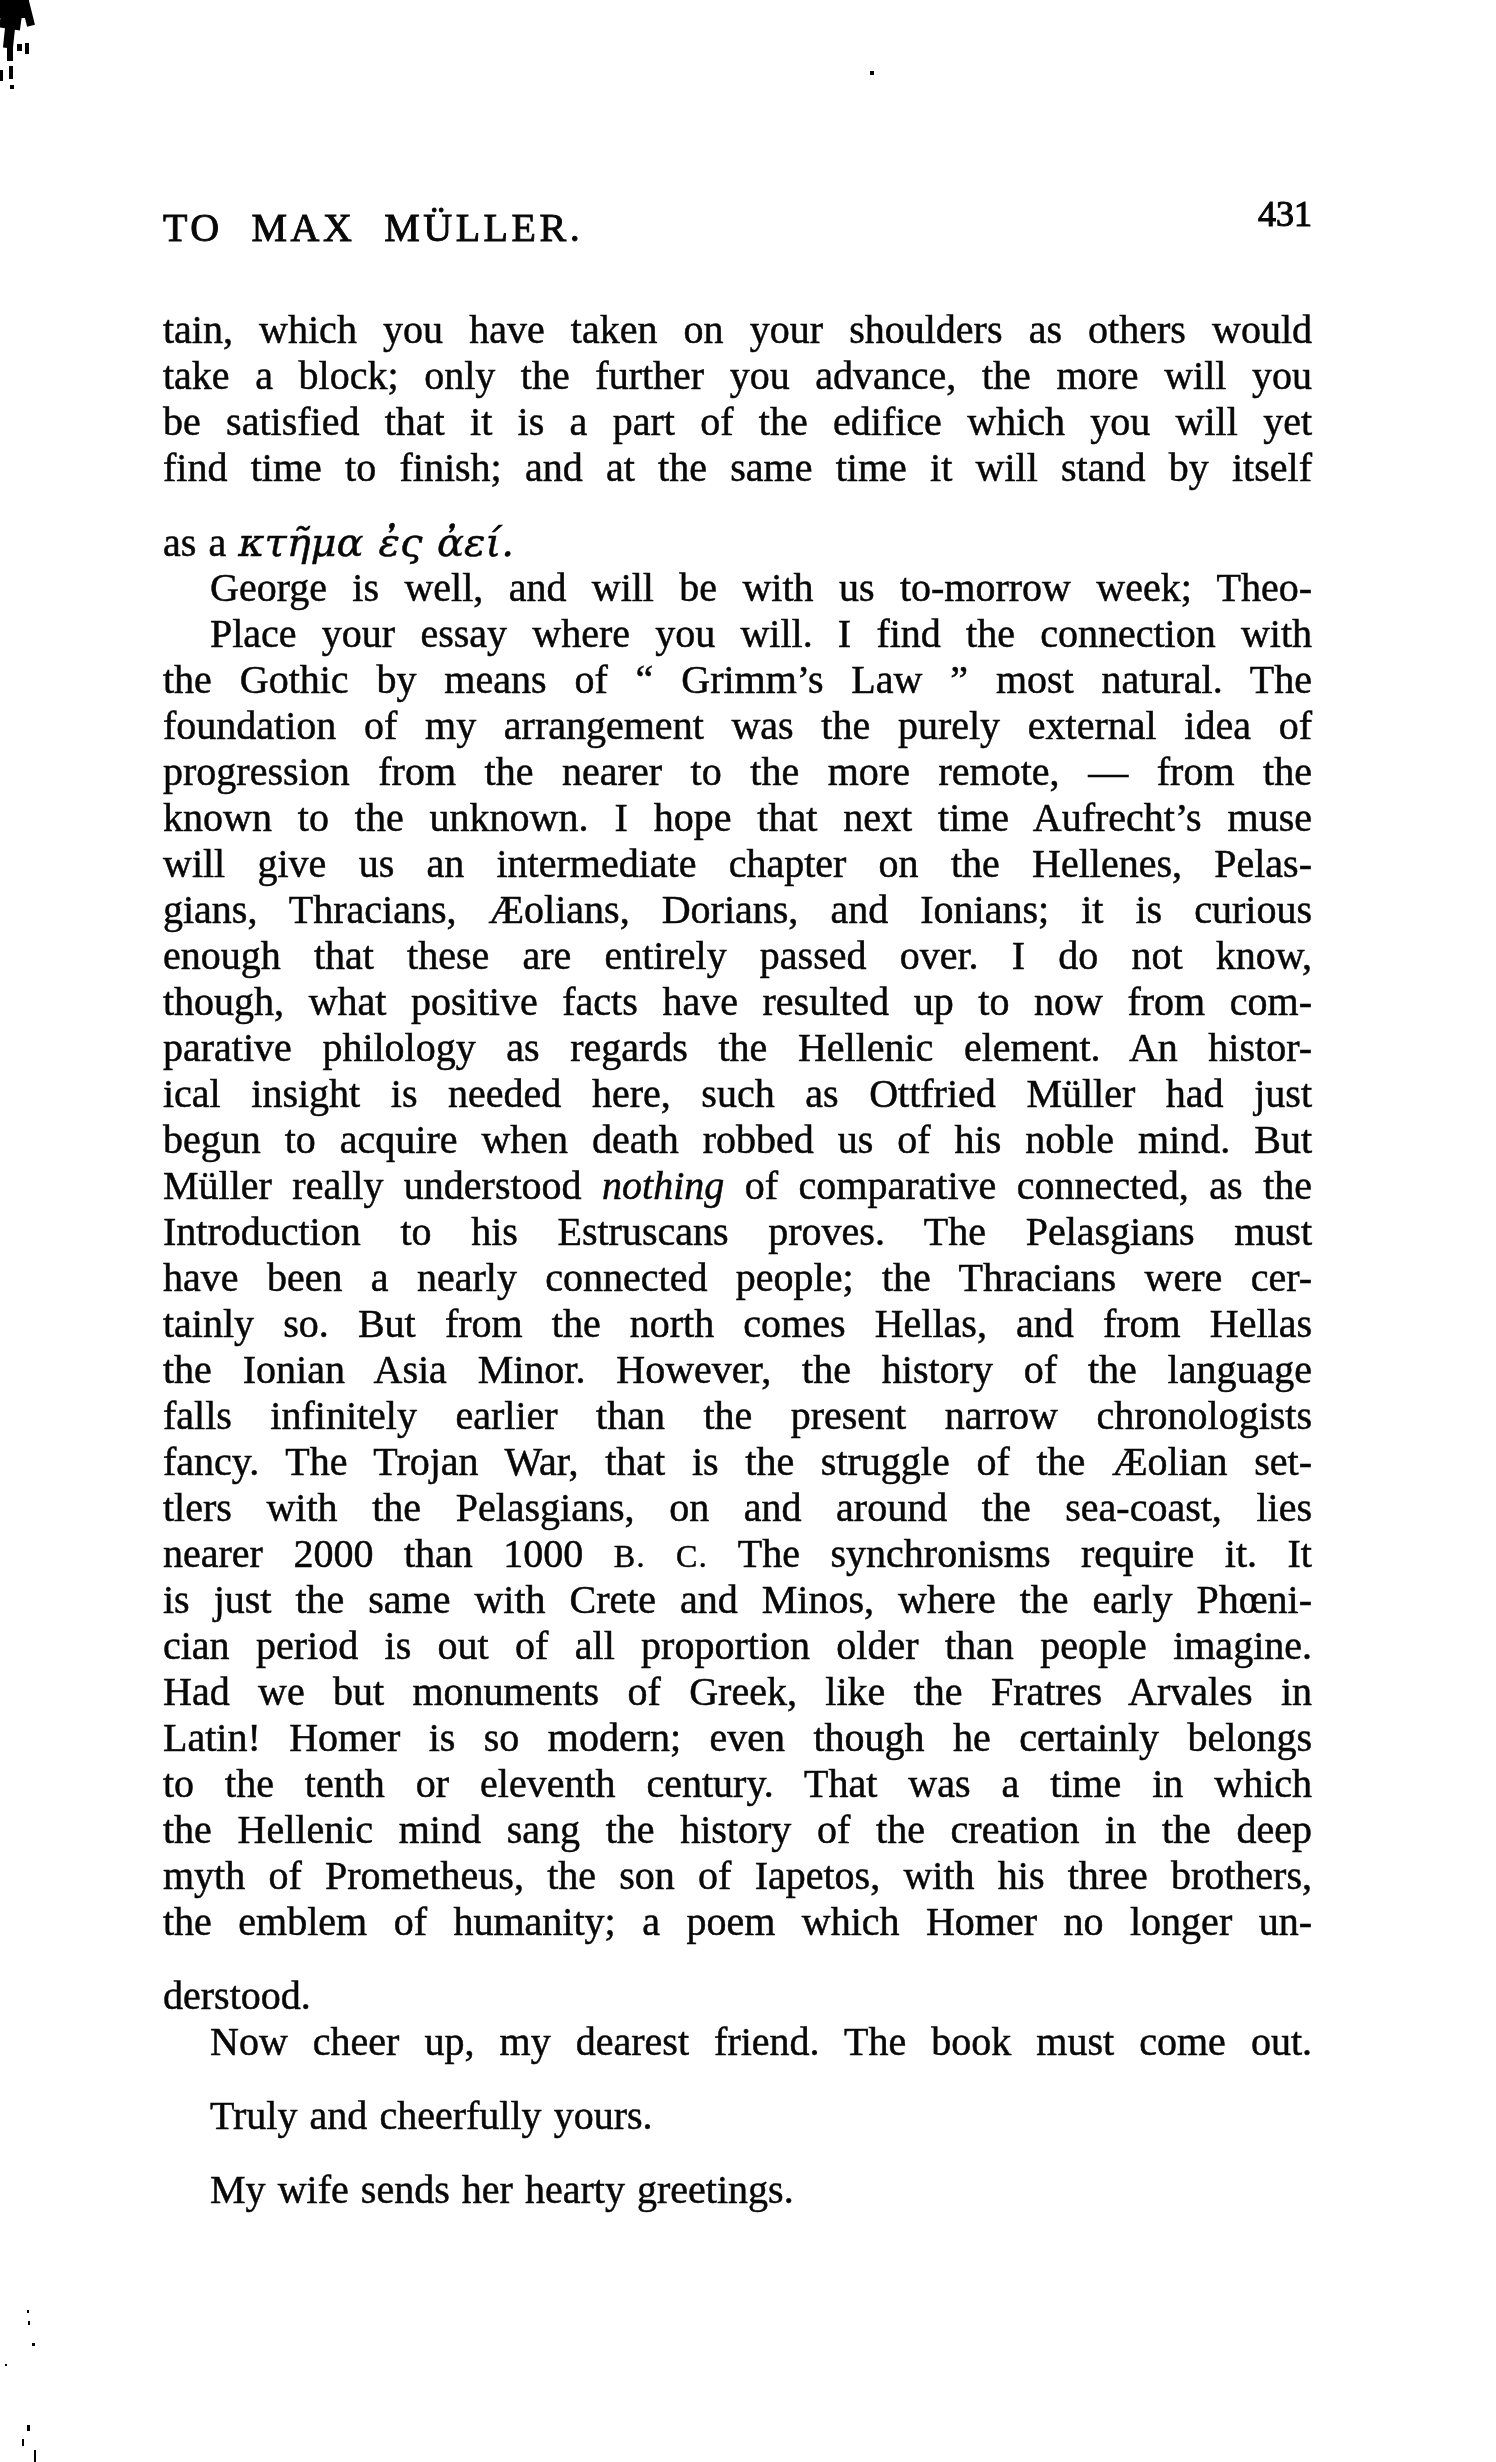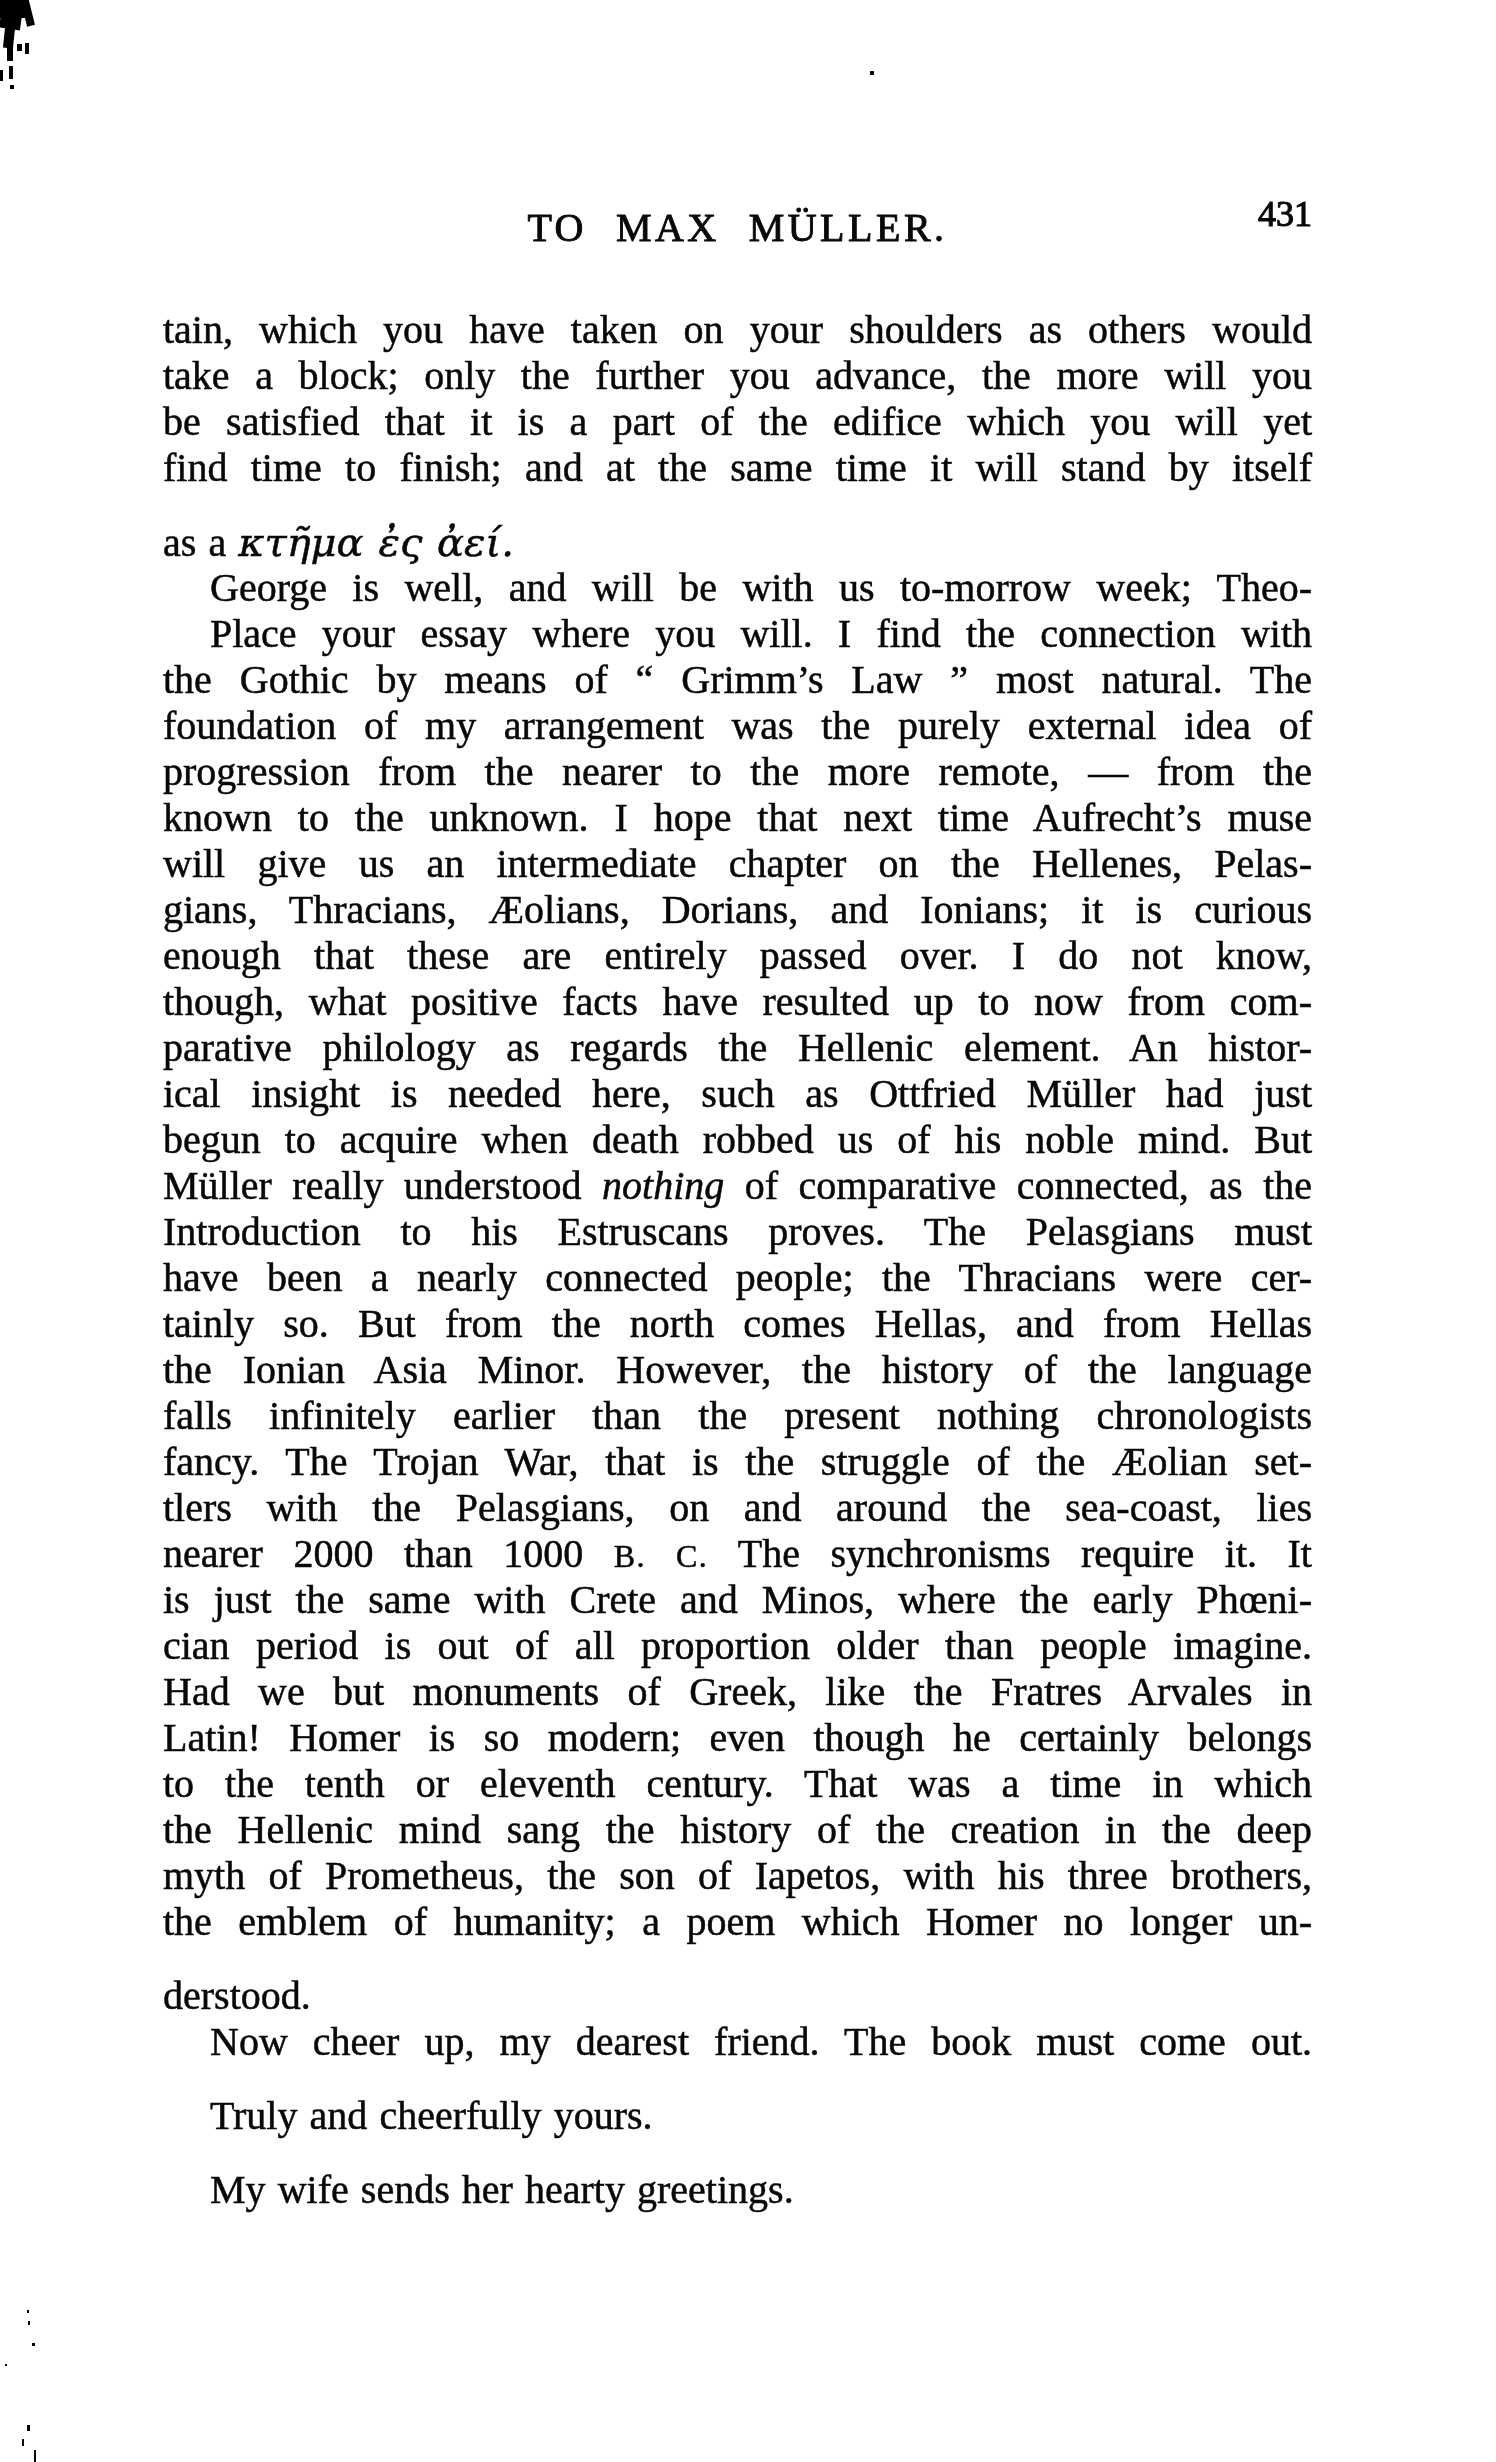--- a/index.html
+++ b/index.html
@@ -3,21 +3,21 @@
 <meta charset="utf-8">
 <style>
   html,body{margin:0;padding:0;background:#ffffff;}
   .page{
     position:relative;width:1496px;height:2462px;background:#ffffff;
     color:#080808;font-family:"Liberation Serif","DejaVu Serif",serif;
     overflow:hidden;
   }
   .header{position:absolute;left:163px;top:200px;width:1149px;height:56px;}
   .running-title{
-    position:absolute;left:0;right:0;top:4.2px;text-align:center;
+    position:absolute;left:0;right:0;top:4.2px;text-align:left;
     font-size:40px;letter-spacing:3.5px;word-spacing:15.4px;
     -webkit-text-stroke:0.9px #080808;white-space:nowrap;
   }
   .page-number{
     position:absolute;right:0;top:-7px;font-size:36px;
     -webkit-text-stroke:1.1px #080808;
   }
   .text-block{
     position:absolute;left:163px;top:307px;width:1149px;
     font-size:40px;line-height:46px;word-spacing:2.1px;
@@ -84,21 +84,21 @@
         <div class="line">enough that these are entirely passed over.  I do not know,</div>
         <div class="line">though, what positive facts have resulted up to now from com-</div>
         <div class="line">parative philology as regards the Hellenic element.  An histor-</div>
         <div class="line">ical insight is needed here, such as Ottfried Müller had just</div>
         <div class="line">begun to acquire when death robbed us of his noble mind.  But</div>
         <div class="line"><span>Müller really understood </span><span class="it">nothing</span><span> of comparative connected, as the</span></div>
         <div class="line">Introduction to his Estruscans proves.  The Pelasgians must</div>
         <div class="line">have been a nearly connected people; the Thracians were cer-</div>
         <div class="line">tainly so.  But from the north comes Hellas, and from Hellas</div>
         <div class="line">the Ionian Asia Minor.  However, the history of the language</div>
-        <div class="line">falls infinitely earlier than the present nothing chronologists</div>
+        <div class="line">falls infinitely earlier than the present narrow chronologists</div>
         <div class="line">fancy.  The Trojan War, that is the struggle of the Æolian set-</div>
         <div class="line">tlers with the Pelasgians, on and around the sea-coast, lies</div>
         <div class="line"><span>nearer 2000 than 1000 </span><span class="sc">B. C.</span><span>  The synchronisms require it.  It</span></div>
         <div class="line">is just the same with Crete and Minos, where the early Phœni-</div>
         <div class="line">cian period is out of all proportion older than people imagine.</div>
         <div class="line">Had we but monuments of Greek, like the Fratres Arvales in</div>
         <div class="line">Latin!  Homer is so modern; even though he certainly belongs</div>
         <div class="line">to the tenth or eleventh century.  That was a time in which</div>
         <div class="line">the Hellenic mind sang the history of the creation in the deep</div>
         <div class="line">myth of Prometheus, the son of Iapetos, with his three brothers,</div>

